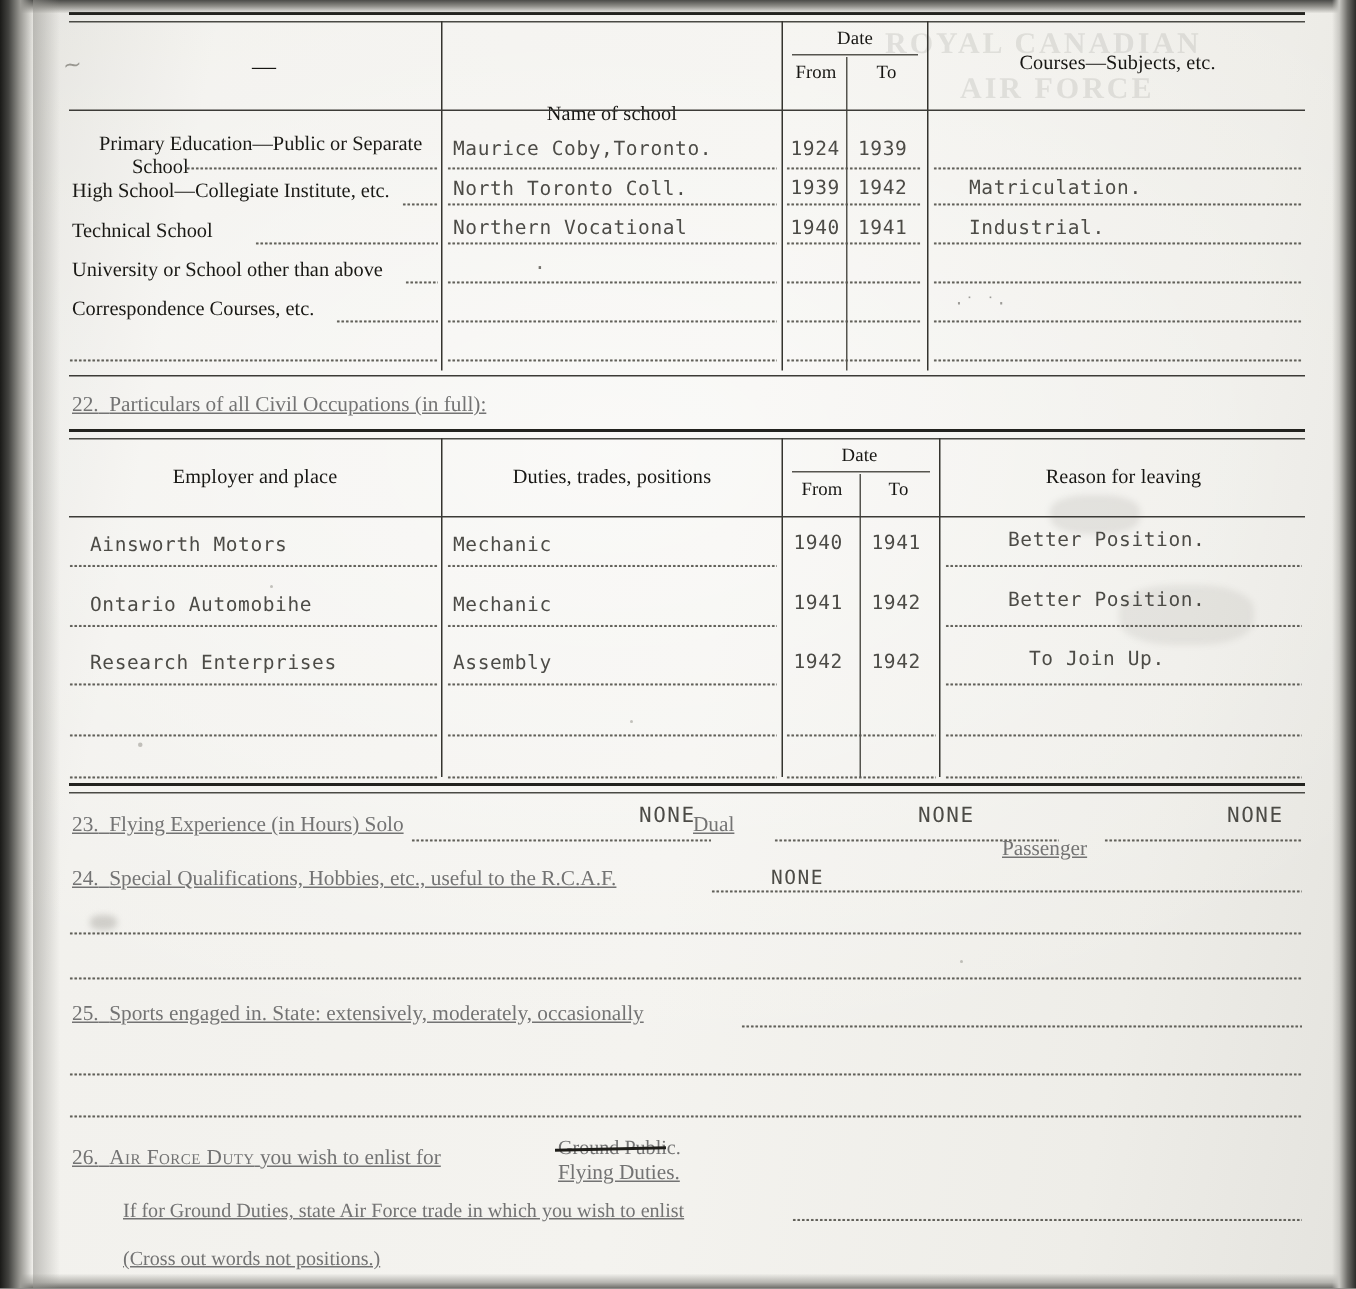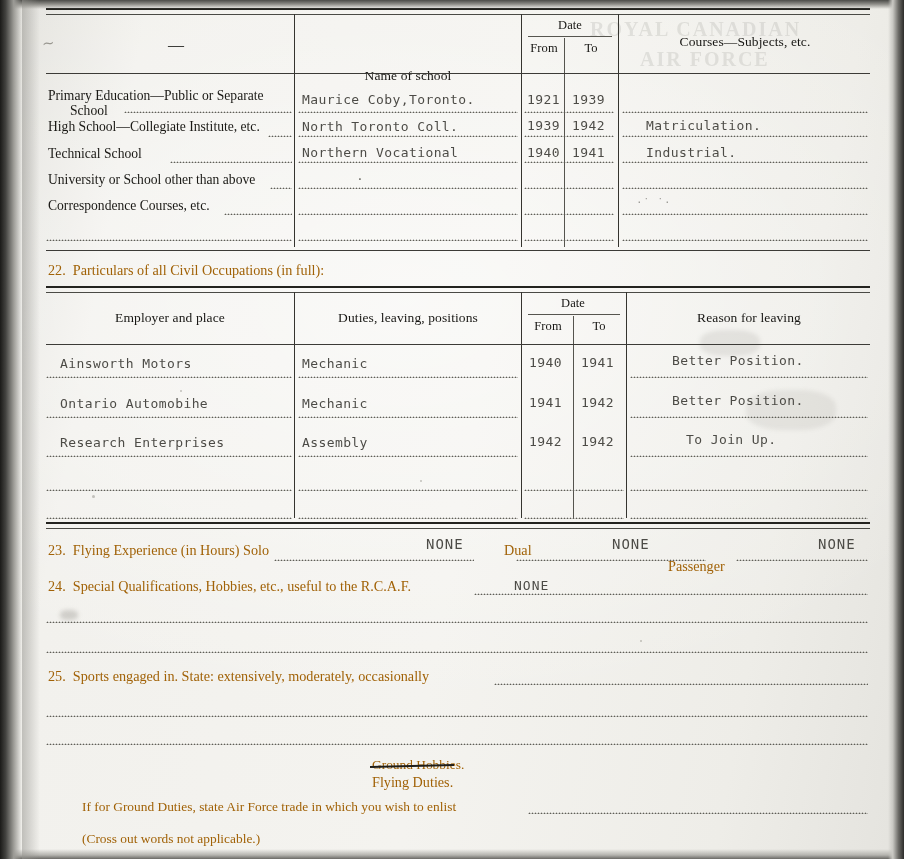--- a/index.html
+++ b/index.html
@@ -121,22 +121,23 @@
     color: #403f3a;
     white-space: nowrap;
     opacity: .93;
   }
   .tw.lite { color: #55534d; opacity: .8; }
 
   
   .q {
     position: absolute;
     font-size: 14.2px;
-    color: #a16207;
+    color: #737373;
     white-space: nowrap;
+    text-decoration: underline;
   }
   .q.small { font-size: 13.4px; }
   .smallcaps { font-variant: small-caps; letter-spacing: .3px; }
 
   .struck { position: relative; display: inline-block; }
   .struck::after {
     content: "";
     position: absolute;
     left: -2px; right: 10px; top: 52%;
     height: 2px;
@@ -191,28 +192,28 @@
       <div class="rule-hair" style="left:482px; width:84px; top:36px;"></div>
       <div class="th sm" style="left:477px; top:41px; width:42px;">From</div>
       <div class="th sm" style="left:519px; top:41px; width:52px;">To</div>
       <div class="th" style="left:576px; top:34px; width:246px;">Courses—Subjects, etc.</div>
 
       <div class="th" style="left:100px; top:36px; width:60px; font-size:16px;">—</div>
       <div class="pencil" style="left:-4px; top:34px; transform:rotate(-6deg);">∼</div>
 
       <div class="rule-thin" style="left:0; width:100%; top:73px;"></div>
 
-      <div class="rowlabel" style="left:2px; top:88px;">
+      <div class="rowlabel" style="left:20px; top:88px;">
         <span>Primary Education—Public or Separate</span>
         <span class="ind">School</span>
       </div>
       <div class="dotline" style="left:78px; width:168px; top:110px;"></div>
       <div class="tw" style="left:256px; top:92px;">Maurice Coby,Toronto.</div>
       <div class="dotline" style="left:252px; width:220px; top:110px;"></div>
-      <div class="tw" style="left:481px; top:92px;">1921</div>
+      <div class="tw" style="left:481px; top:92px;">1924</div>
       <div class="tw" style="left:526px; top:92px;">1939</div>
       <div class="dotline" style="left:478px; width:90px; top:110px;"></div>
       <div class="tw" style="left:600px; top:92px;"></div>
       <div class="dotline" style="left:576px; width:246px; top:110px;"></div>
 
       <div class="rowlabel" style="left:2px; top:119px;">
         <span>High School—Collegiate Institute, etc.</span>
       </div>
       <div class="dotline" style="left:222px; width:24px; top:134px;"></div>
       <div class="tw" style="left:256px; top:119px;">North Toronto Coll.</div>
@@ -268,21 +269,21 @@
 
     <div class="rule-dbl" style="top:286px;"></div>
 
     <div class="tbl">
       <div class="vline" style="left:248px; top:292px; height:226px;"></div>
       <div class="vline" style="left:475px; top:292px; height:226px;"></div>
       <div class="vline soft" style="left:527px; top:316px; height:202px;"></div>
       <div class="vline" style="left:580px; top:292px; height:226px;"></div>
 
       <div class="th" style="left:2px; top:310px; width:244px;">Employer and place</div>
-      <div class="th" style="left:252px; top:310px; width:220px;">Duties, leaving, positions</div>
+      <div class="th" style="left:252px; top:310px; width:220px;">Duties, trades, positions</div>
       <div class="th sm" style="left:476px; top:296px; width:102px;">Date</div>
       <div class="rule-hair" style="left:482px; width:92px; top:314px;"></div>
       <div class="th sm" style="left:477px; top:319px; width:50px;">From</div>
       <div class="th sm" style="left:528px; top:319px; width:50px;">To</div>
       <div class="th" style="left:584px; top:310px; width:238px;">Reason for leaving</div>
 
       <div class="rule-thin" style="left:0; width:100%; top:344px;"></div>
 
       <div class="tw" style="left:14px; top:356px;">Ainsworth Motors</div>
       <div class="dotline" style="left:0; width:246px; top:375px;"></div>
@@ -323,21 +324,21 @@
 
       <div class="rule-dbl" style="top:522px;"></div>
     </div>
 
     <div class="q" style="left:2px; top:542px;">
       <span>23.</span>&nbsp;
       <span>Flying Experience (in Hours) Solo</span>
     </div>
     <div class="dotline" style="left:228px; width:200px; top:558px;"></div>
     <div class="tw" style="left:380px; top:536px; font-size:14px; letter-spacing:1px;">NONE</div>
-    <div class="q" style="left:458px; top:542px;">Dual</div>
+    <div class="q" style="left:416px; top:542px;">Dual</div>
     <div class="dotline" style="left:470px; width:190px; top:558px;"></div>
     <div class="tw" style="left:566px; top:536px; font-size:14px; letter-spacing:1px;">NONE</div>
     <div class="q" style="left:622px; top:542px;margin-top:16px;">Passenger</div>
     <div class="dotline" style="left:690px; width:132px; top:558px;"></div>
     <div class="tw" style="left:772px; top:536px; font-size:14px; letter-spacing:1px;">NONE</div>
 
     <div class="q" style="left:2px; top:578px;">
       <span>24.</span>&nbsp;
       <span>Special Qualifications, Hobbies, etc., useful to the R.C.A.F.</span>
     </div>
@@ -348,28 +349,33 @@
     <div class="pencil" style="left:52px; top:586px; font-size:11px; opacity:.5;">˙</div>
 
     <div class="q" style="left:2px; top:668px;">
       <span>25.</span>&nbsp;
       <span>Sports engaged in.   State: extensively, moderately, occasionally</span>
     </div>
     <div class="dotline" style="left:448px; width:374px; top:682px;"></div>
     <div class="dotline" style="left:0; width:822px; top:714px;"></div>
     <div class="dotline" style="left:0; width:822px; top:742px;"></div>
 
+    <div class="q" style="left:2px; top:764px;">
+      <span>26.</span>&nbsp;
+      <span class="smallcaps">Air Force Duty</span>
+      <span>you wish to enlist for</span>
+    </div>
     <div class="q small" style="left:326px; top:757px;">
-      <span class="struck">Ground Hobbies.</span>
+      <span class="struck">Ground Public.</span>
     </div>
     <div class="q" style="left:326px; top:774px;">Flying Duties.</div>
 
     <div class="q small" style="left:36px; top:799px;">If for Ground Duties, state Air Force trade in which you wish to enlist</div>
     <div class="dotline" style="left:482px; width:340px; top:811px;"></div>
-    <div class="q small" style="left:36px; top:831px;">(Cross out words not applicable.)</div>
+    <div class="q small" style="left:36px; top:831px;">(Cross out words not positions.)</div>
   </div>
 
   <div class="smudge" style="left:60px; top:610px; width:18px; height:10px;"></div>
   <div class="smudge" style="left:700px; top:330px; width:60px; height:26px; opacity:.5;"></div>
   <div class="smudge" style="left:746px; top:390px; width:90px; height:40px; opacity:.42;"></div>
   <div class="speck" style="left:180px; top:390px; width:2px; height:2px;"></div>
   <div class="speck" style="left:420px; top:480px; width:2px; height:2px;"></div>
   <div class="speck" style="left:92px; top:495px; width:3px; height:3px;"></div>
   <div class="speck" style="left:640px; top:640px; width:2px; height:2px;"></div>
 

